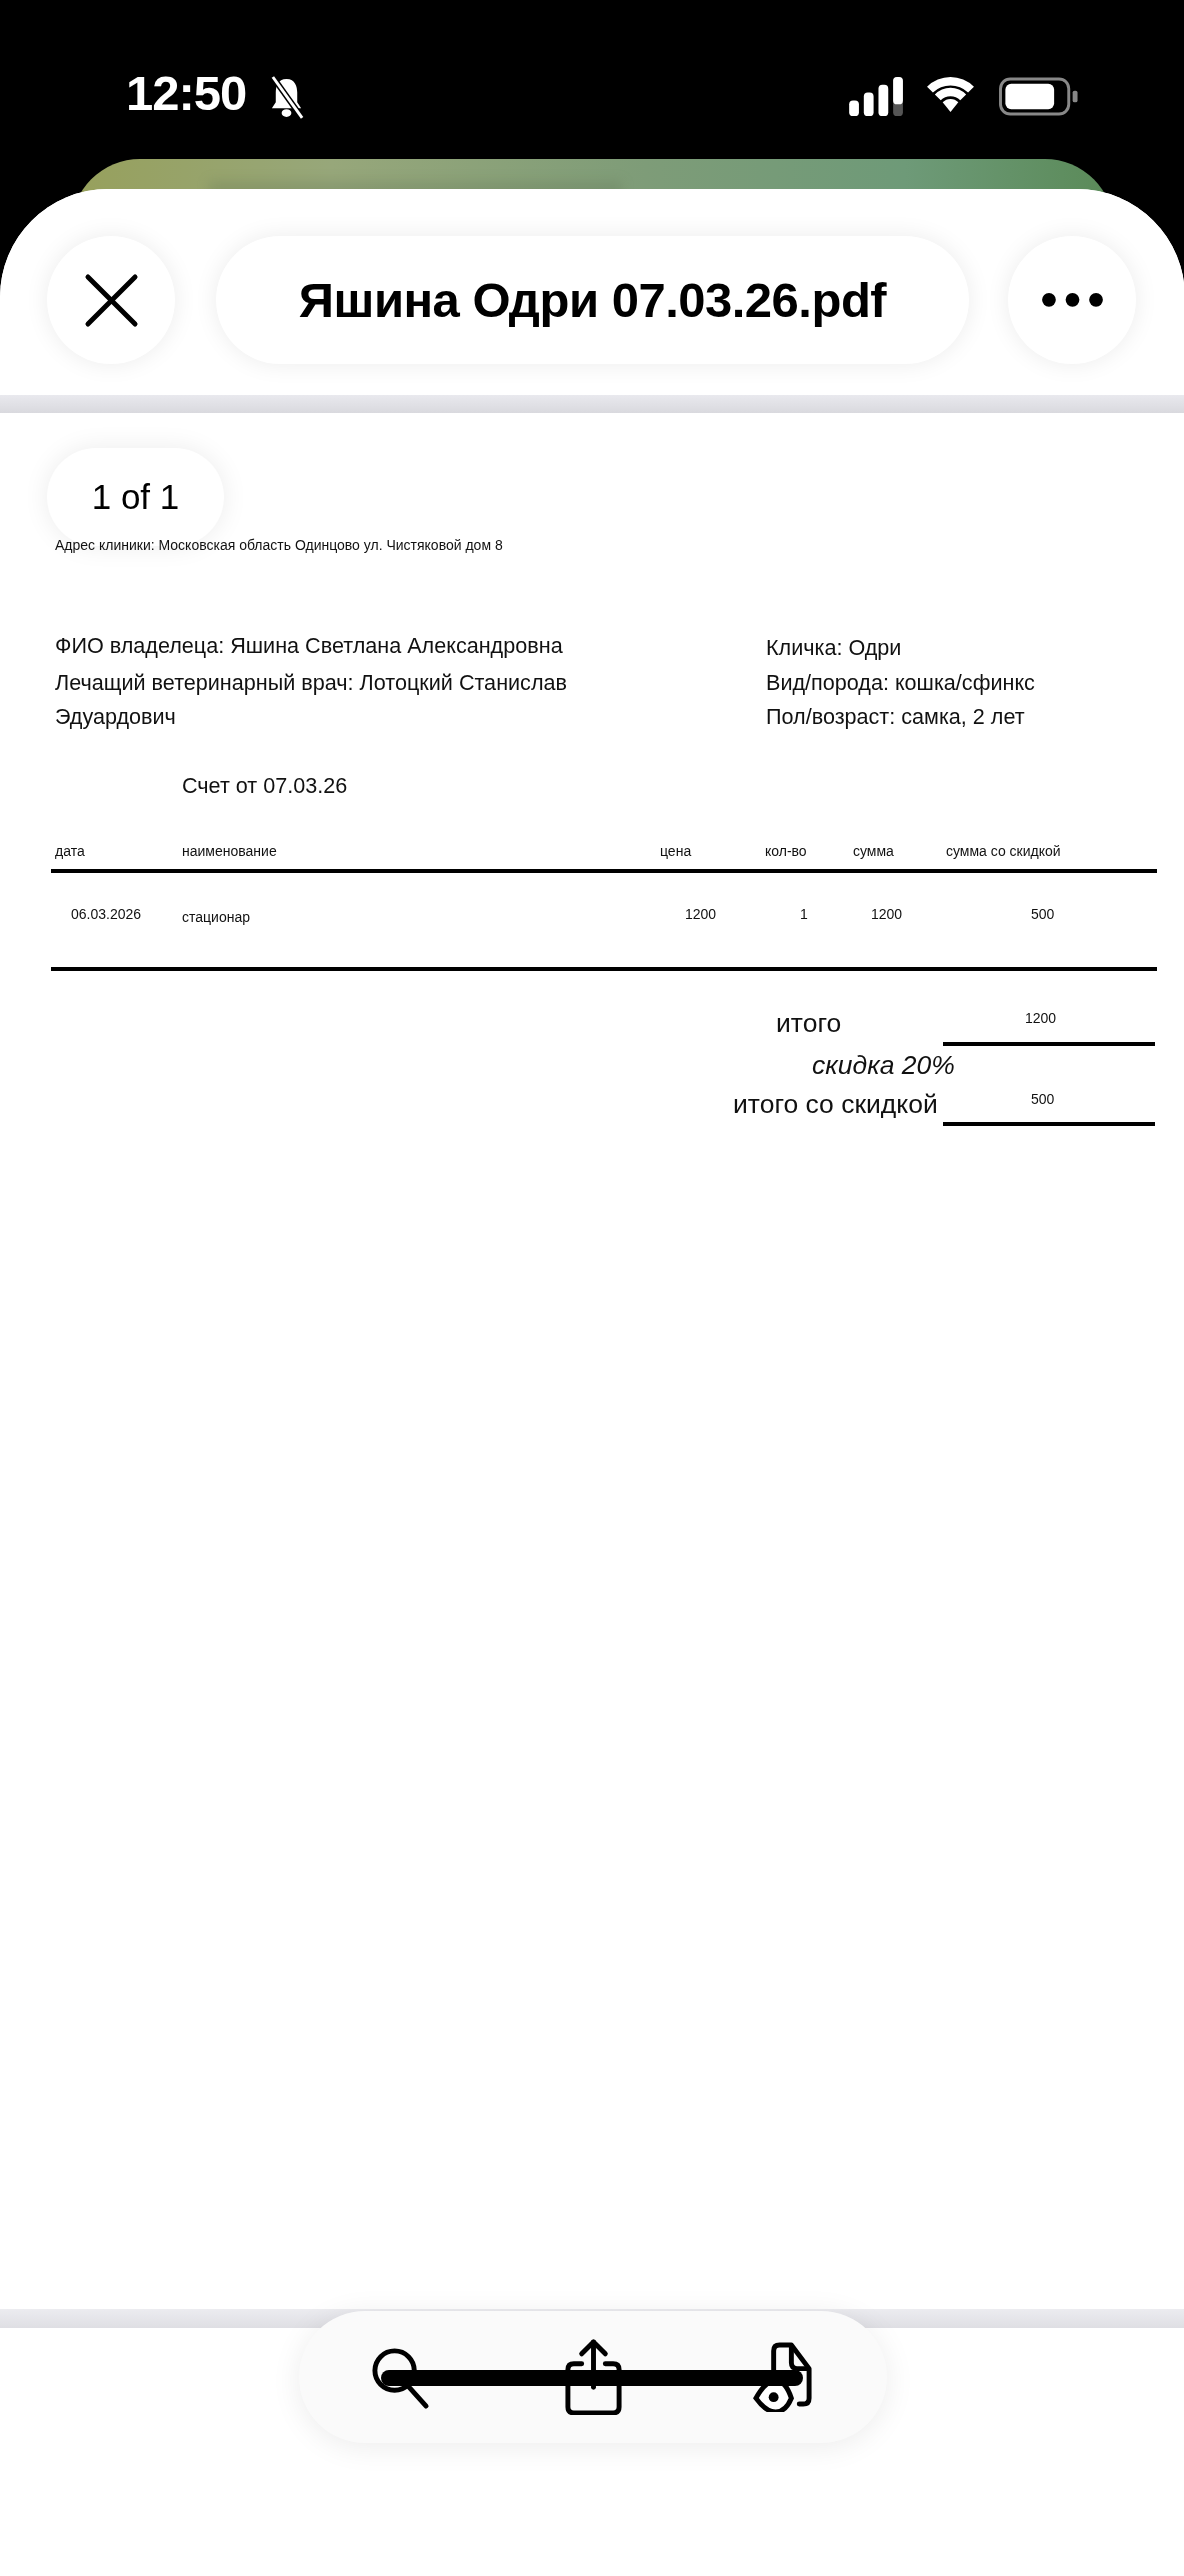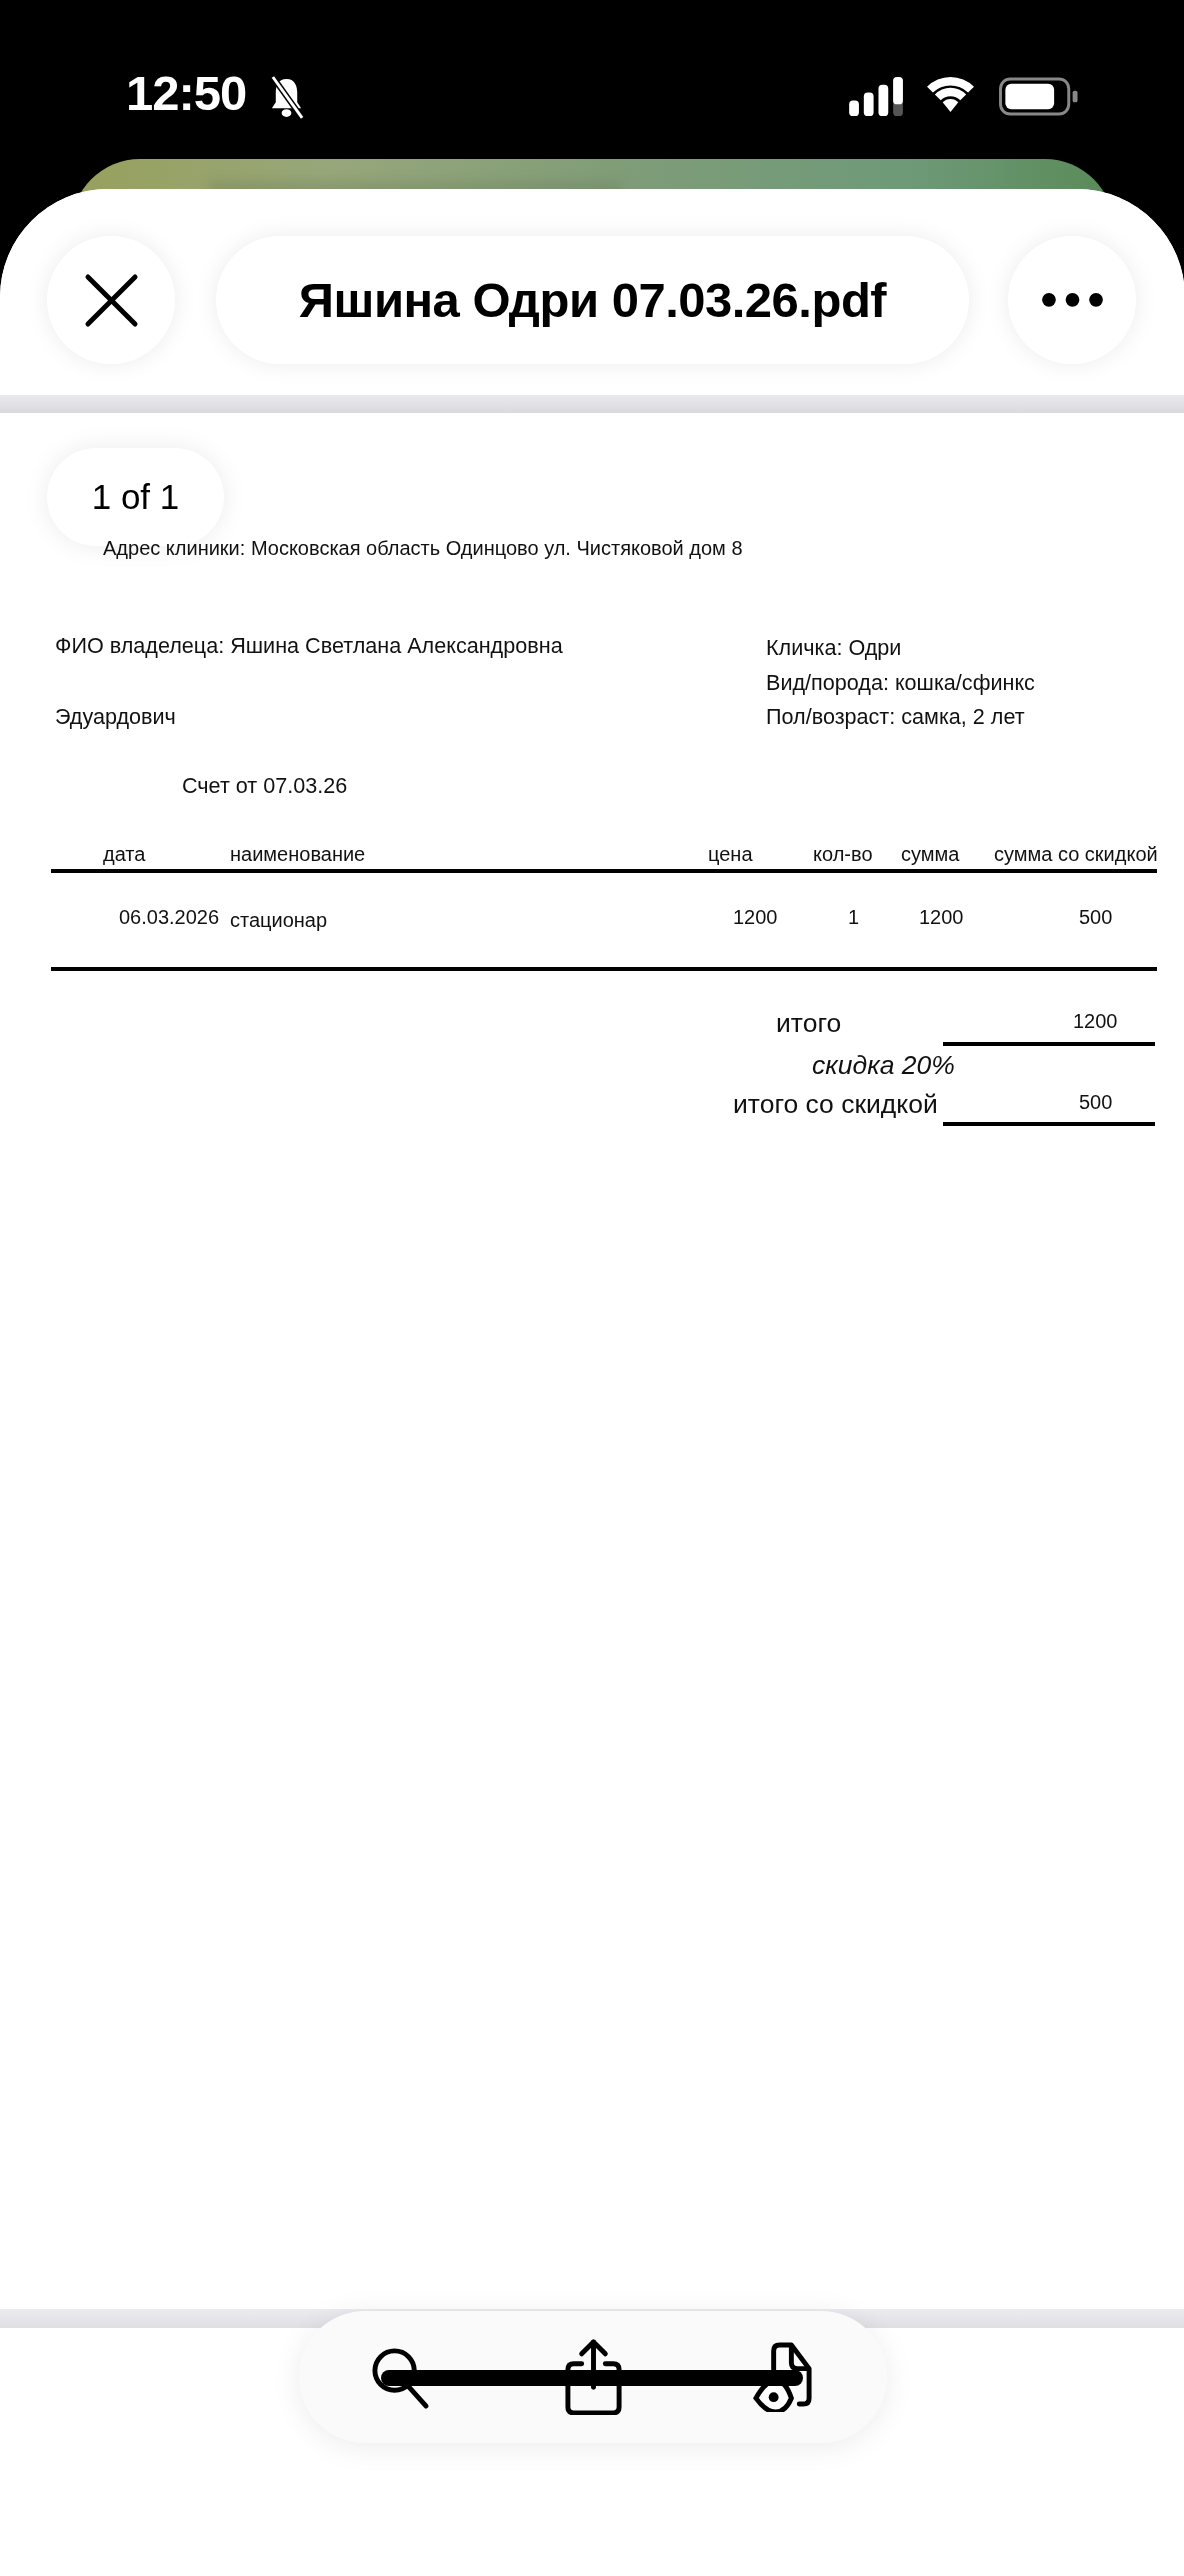--- a/index.html
+++ b/index.html
@@ -29,21 +29,21 @@
   .more-button { left: 1008px; }
   .title-pill { position: absolute; top: 47px; left: 216px; width: 753px; height: 128px; border-radius: 64px; background: #fff;
     box-shadow: 0 0 23.6px rgba(0,0,0,0.08); display: flex; align-items: center; justify-content: center; }
   .title-pill span { font-size: 49px; font-weight: 700; letter-spacing: -0.5px; }
 
   
   .doc { position: absolute; top: 224px; left: 0; width: 1185px; height: 1906px; background: #fff; font-family: "Liberation Sans", sans-serif; }
   .page-pill { position: absolute; top: 35px; left: 47px; width: 177px; height: 98px; border-radius: 49px; background: #fff;
     box-shadow: 0 0 25.5px rgba(0,0,0,0.08); display: flex; align-items: center; justify-content: center; font-size: 35px; }
   .t { position: absolute; font-size: 21.6px; white-space: nowrap; color: #111; }
-  .t.sm { font-size: 20px; margin-left: 48px; }
+  .t.sm { font-size: 14px; }
   .t.lg { font-size: 26.5px; }
   .rule { position: absolute; height: 3.9px; background: #000; }
 
   
   .bottom-divider { position: absolute; top: 2130px; left: 0; width: 1185px; height: 19.6px; background: linear-gradient(#ececf0, #dedee3); }
   .toolbar { position: absolute; top: 2122px; left: 299px; width: 588px; height: 132px; border-radius: 66px; background: #fafafa;
     box-shadow: 0 3.9px 29.5px rgba(0,0,0,0.08); }
   .tool-btn { position: absolute; top: 23.6px; width: 88px; height: 84px; display: flex; align-items: center; justify-content: center; cursor: pointer; }
   .home-indicator { position: absolute; top: 2370px; left: 381px; width: 422px; height: 15.7px; border-radius: 7.9px; background: #000; }
 </style>
@@ -104,20 +104,21 @@
 </div>
 
 <div class="doc" style="top:413px;">
   <div class="page-pill">
     <span>1 of 1</span>
   </div>
 
   <div class="t sm" style="left:55px; top:124px;">Адрес клиники: Московская область Одинцово ул. Чистяковой дом 8</div>
 
   <div class="t" style="left:55px; top:220px;">ФИО владелеца: Яшина Светлана Александровна</div>
+  <div class="t" style="left:55px; top:257px;">Лечащий ветеринарный врач: Лотоцкий Станислав</div>
   <div class="t" style="left:55px; top:291px;">Эдуардович</div>
 
   <div class="t" style="left:766px; top:222px;">Кличка: Одри</div>
   <div class="t" style="left:766px; top:257px;">Вид/порода: кошка/сфинкс</div>
   <div class="t" style="left:766px; top:291px;">Пол/возраст: самка, 2 лет</div>
 
   <div class="t" style="left:182px; top:360px;">Счет от 07.03.26</div>
 
   <div>
     <div>

